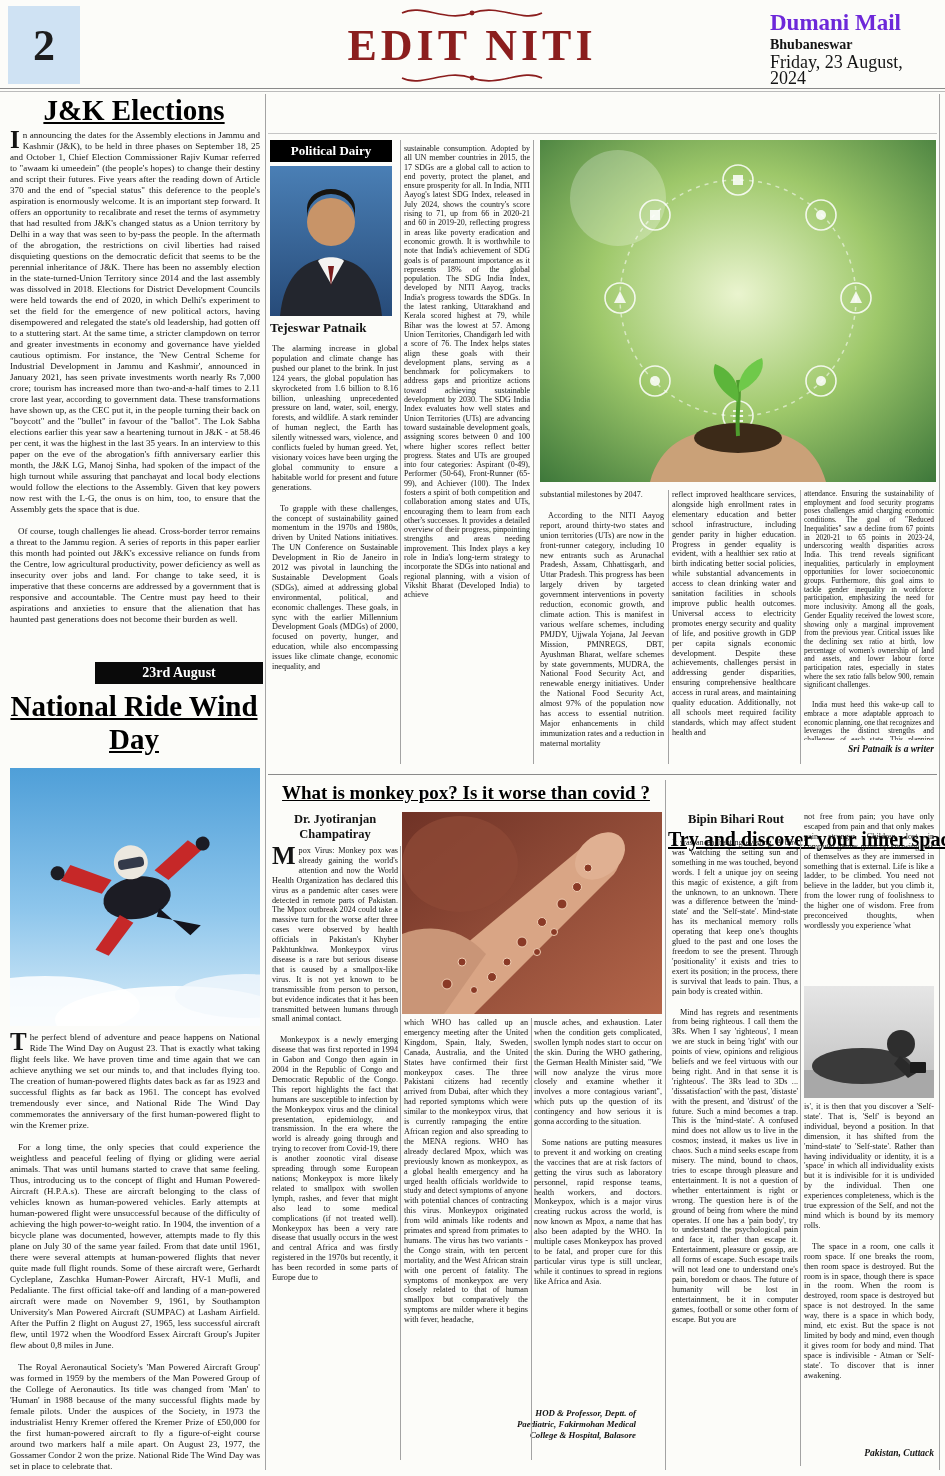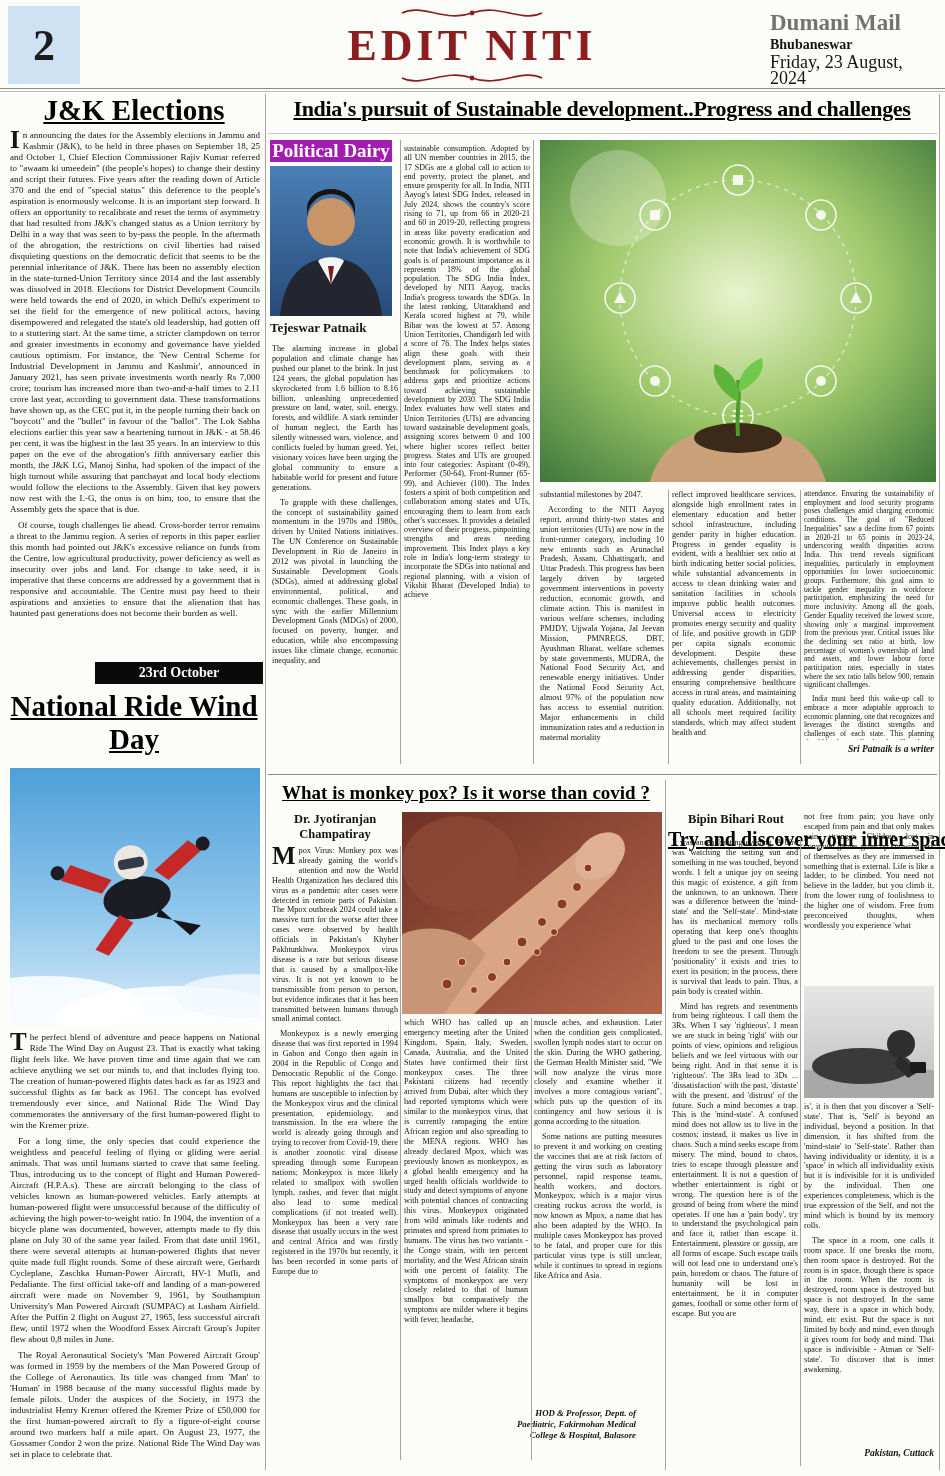--- a/index.html
+++ b/index.html
@@ -11,35 +11,35 @@
   }
   .abs { position:absolute; }
   .rule-v { position:absolute; width:1px; background:#a3a3a3; }
   .rule-h { position:absolute; height:1px; background:#8a8a8a; }
   .headline { font-weight:bold; color:#000; font-family:"Liberation Serif", serif;text-decoration:underline; }
   .center { text-align:center; }
   .body-text { font-size:9px; line-height:11px; text-align:justify; overflow:hidden; }
   .narrow { font-size:8.2px; line-height:9.9px; }
   .tight  { font-size:8px;   line-height:9.3px; }
   .tiny   { font-size:7.4px; line-height:8.7px; }
-  .body-text p + p { margin-top:5px; text-indent:8px; }
+  .body-text p + p { margin-top:11px; text-indent:8px; }
   .dropcap::first-letter { float:left; font-size:25px; line-height:20px; font-weight:bold; padding-right:3px; }
   .kicker-bar {
     background:#0a0a0a; color:#fff; font-weight:bold; font-size:14px;
     display:flex; align-items:center; justify-content:center;
   }
   .label-bar {
-    background:#a21caf; color:#fff; font-weight:bold; font-size:19px;
+    background:#000000; color:#fff; font-weight:bold; font-size:13px;
     display:flex; align-items:center; justify-content:center;
   }
   .byline { font-weight:bold; font-size:12.5px; text-align:center; line-height:15px; }
   .sig { font-weight:bold; font-style:italic; text-align:right; }
   .caption { font-weight:bold; font-size:13px; }
   #masthead-title { font-size:44px; font-weight:bold; color:#8b1e1e; letter-spacing:4px; white-space:nowrap; }
-  #paper-name { font-size:23px; font-weight:bold; color:#737373; line-height:26px; }
+  #paper-name { font-size:23px; font-weight:bold; color:#6d28d9; line-height:26px; }
   #paper-city { font-size:14px; font-weight:bold; line-height:18px; }
   #paper-date { font-size:18px; line-height:16px; }
   #page-number-box {
     background:#cfe2f3; display:flex; align-items:center; justify-content:center;
     font-size:44px; font-weight:bold; color:#1c1c1c;
   }
   .big-headline { font-size:29px; line-height:33px; }
   svg { display:block; }
 </style>
 </head>
@@ -70,21 +70,21 @@
   <div class="rule-h" style="left:0; top:88px; width:945px;"></div>
   <div class="rule-h" style="left:0; top:91px; width:945px; background:#bbb;"></div>
 
   <div class="abs headline big-headline center" style="left:8px; top:94px; width:252px;">J&amp;K Elections</div>
 
   <div class="abs body-text" style="left:10px; top:130px; width:250px; height:530px;">
     <p class="dropcap">In announcing the dates for the Assembly elections in Jammu and Kashmir (J&amp;K), to be held in three phases on September 18, 25 and October 1, Chief Election Commissioner Rajiv Kumar referred to "awaam ki umeedein" (the people's hopes) to change their destiny and script their futures. Five years after the reading down of Article 370 and the end of "special status" this deference to the people's aspiration is enormously welcome. It is an important step forward. It offers an opportunity to recalibrate and reset the terms of asymmetry that had resulted from J&amp;K's changed status as a Union territory by Delhi in a way that was seen to by-pass the people. In the aftermath of the abrogation, the restrictions on civil liberties had raised disquieting questions on the democratic deficit that seems to be the perennial inheritance of J&amp;K. There has been no assembly election in the state-turned-Union Territory since 2014 and the last assembly was dissolved in 2018. Elections for District Development Councils were held towards the end of 2020, in which Delhi's experiment to set the field for the emergence of new political actors, having disempowered and relegated the state's old leadership, had gotten off to a stuttering start. At the same time, a stricter clampdown on terror and greater investments in economy and governance have yielded cautious optimism. For instance, the 'New Central Scheme for Industrial Development in Jammu and Kashmir', announced in January 2021, has seen private investments worth nearly Rs 7,000 crore; tourism has increased more than two-and-a-half times to 2.11 crore last year, according to government data. These transformations have shown up, as the CEC put it, in the people turning their back on "boycott" and the "bullet" in favour of the "ballot". The Lok Sabha elections earlier this year saw a heartening turnout in J&amp;K - at 58.46 per cent, it was the highest in the last 35 years. In an interview to this paper on the eve of the abrogation's fifth anniversary earlier this month, the J&amp;K LG, Manoj Sinha, had spoken of the impact of the high turnout while assuring that panchayat and local body elections would follow the elections to the Assembly. Given that key powers now rest with the L-G, the onus is on him, too, to ensure that the Assembly gets the space that is due.</p>
     <p>Of course, tough challenges lie ahead. Cross-border terror remains a threat to the Jammu region. A series of reports in this paper earlier this month had pointed out J&amp;K's excessive reliance on funds from the Centre, low agricultural productivity, power deficiency as well as insecurity over jobs and land. For change to take seed, it is imperative that these concerns are addressed by a government that is responsive and accountable. The Centre must pay heed to their aspirations and anxieties to ensure that the alienation that has haunted past generations does not become their burden as well.</p>
   </div>
 
-  <div class="abs kicker-bar" style="left:95px; top:662px; width:168px; height:22px;">23rd October</div>
+  <div class="abs kicker-bar" style="left:95px; top:662px; width:168px; height:22px;">23rd August</div>
 
   <div class="abs headline big-headline center" style="left:8px; top:690px; width:252px;">National Ride Wind Day</div>
 
   <svg class="abs" style="left:10px; top:768px;" width="250" height="258" viewBox="0 0 250 258">
     <defs>
       <linearGradient id="sky" x1="0" y1="0" x2="0" y2="1">
         <stop offset="0" stop-color="#4f9fd8"></stop>
           <stop offset=".55" stop-color="#8ec6ec"></stop>
           <stop offset="1" stop-color="#d8ecf8"></stop>
       </linearGradient>
@@ -108,21 +108,20 @@
 
   <div class="abs body-text" style="left:10px; top:1032px; width:250px; height:438px;">
     <p class="dropcap">The perfect blend of adventure and peace happens on National Ride The Wind Day on August 23. That is exactly what taking flight feels like. We have proven time and time again that we can achieve anything we set our minds to, and that includes flying too. The creation of human-powered flights dates back as far as 1923 and successful flights as far back as 1961. The concept has evolved tremendously ever since, and National Ride The Wind Day commemorates the anniversary of the first human-powered flight to win the Kremer prize.</p>
     <p>For a long time, the only species that could experience the weightless and peaceful feeling of flying or gliding were aerial animals. That was until humans started to crave that same feeling. Thus, introducing us to the concept of flight and Human Powered-Aircraft (H.P.A.s). These are aircraft belonging to the class of vehicles known as human-powered vehicles. Early attempts at human-powered flight were unsuccessful because of the difficulty of achieving the high power-to-weight ratio. In 1904, the invention of a bicycle plane was documented, however, attempts made to fly this plane on July 30 of the same year failed. From that date until 1961, there were several attempts at human-powered flights that never quite made full flight rounds. Some of these aircraft were, Gerhardt Cycleplane, Zaschka Human-Power Aircraft, HV-1 Mufli, and Pedaliante. The first official take-off and landing of a man-powered aircraft were made on November 9, 1961, by Southampton University's Man Powered Aircraft (SUMPAC) at Lasham Airfield. After the Puffin 2 flight on August 27, 1965, less successful aircraft flew, until 1972 when the Woodford Essex Aircraft Group's Jupiter flew about 0,8 miles in June.</p>
     <p>The Royal Aeronautical Society's 'Man Powered Aircraft Group' was formed in 1959 by the members of the Man Powered Group of the College of Aeronautics. Its title was changed from 'Man' to 'Human' in 1988 because of the many successful flights made by female pilots. Under the auspices of the Society, in 1973 the industrialist Henry Kremer offered the Kremer Prize of £50,000 for the first human-powered aircraft to fly a figure-of-eight course around two markers half a mile apart. On August 23, 1977, the Gossamer Condor 2 won the prize. National Ride The Wind Day was set in place to celebrate that.</p>
   </div>
 
   <div class="rule-v" style="left:265px; top:94px; height:1376px;"></div>
   <div class="rule-v" style="left:939px; top:94px; height:1376px;"></div>
 
-  <div class="abs headline center" style="left:268px; top:96px; width:668px; font-size:22px; letter-spacing:-0.3px; white-space:nowrap;">India's pursuit of Sustainable development..Progress and challenges</div>
   <div class="rule-h" style="left:268px; top:133px; width:669px; background:#c5c5c5;"></div>
 
   <div class="abs label-bar" style="left:270px; top:140px; width:122px; height:22px;">Political Dairy</div>
 
   <svg class="abs" style="left:270px; top:166px;" width="122" height="150" viewBox="0 0 122 150">
     <defs>
       <linearGradient id="ap" x1="0" y1="0" x2="0" y2="1">
         <stop offset="0" stop-color="#4a7fb5"></stop>
           <stop offset="1" stop-color="#274b79"></stop>
       </linearGradient>

